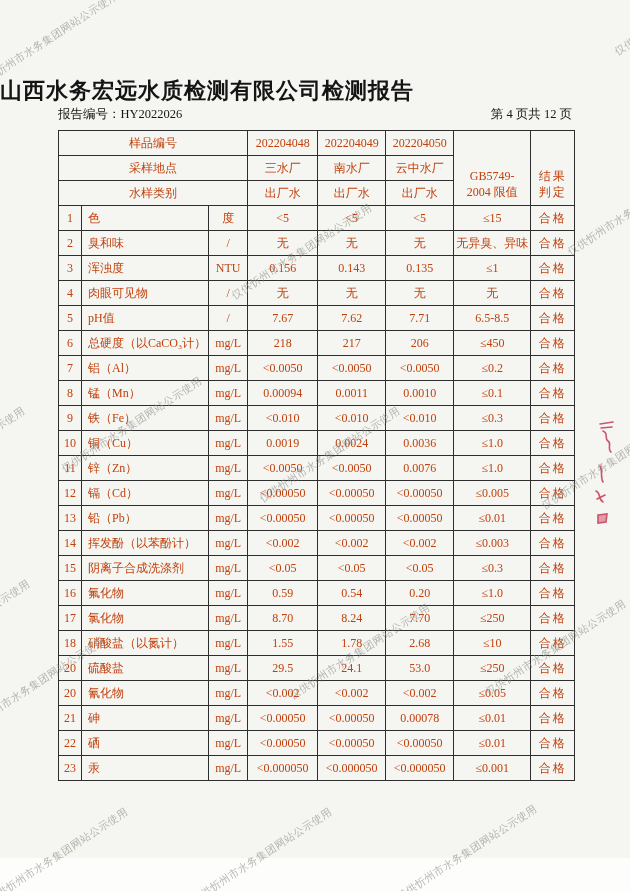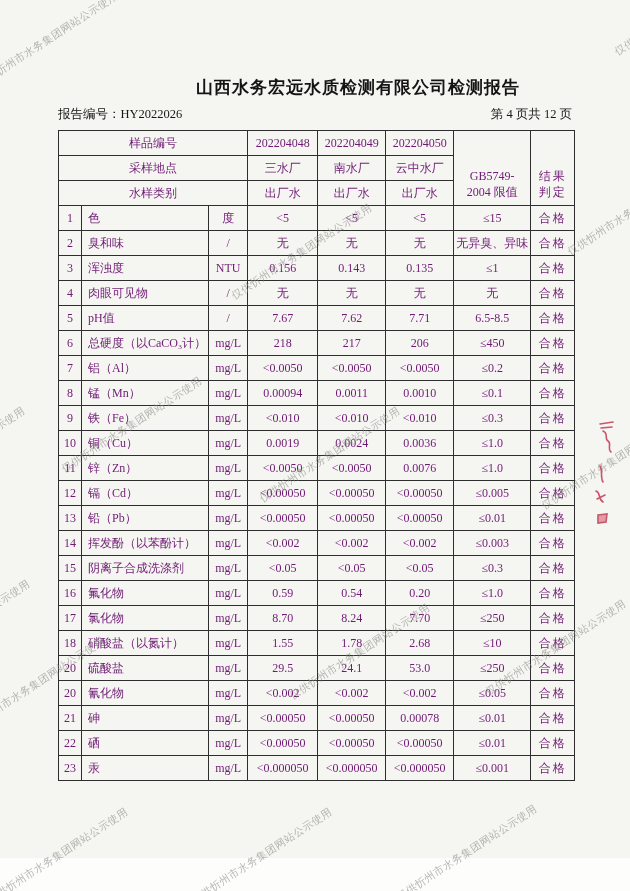--- a/index.html
+++ b/index.html
@@ -10,32 +10,32 @@
     overflow:hidden;
     font-family:"Liberation Serif","DejaVu Serif",serif;
     color:#1e1e1e;
   }
   .bottom-strip{
     position:absolute;left:0;top:858px;width:630px;height:33px;
     background:#fdfdfc;
   }
   .doc-title{
     position:absolute;left:0;top:76px;width:520px;
-    text-align:right;font-size:17px;font-weight:bold;
+    text-align:left;font-size:22px;font-weight:bold;
     letter-spacing:1px;color:#141414;
   }
   .info-bar{
     position:absolute;left:58px;top:106px;width:514px;
     display:flex;justify-content:space-between;
     font-size:12.5px;color:#161616;
   }
   table.report{
     position:absolute;left:58px;top:130px;
     border-collapse:collapse;table-layout:fixed;
-    font-size:12px;color:#701a75;
+    font-size:12px;color:#c2410c;
   }
   table.report td,table.report th{
     border:1px solid #2e2e2e;
     padding:0 2px;
     text-align:center;vertical-align:middle;
     font-weight:normal;
     height:24px;
     overflow:hidden;white-space:nowrap;
   }
   table.report .name-cell{text-align:left;padding-left:6px;}

